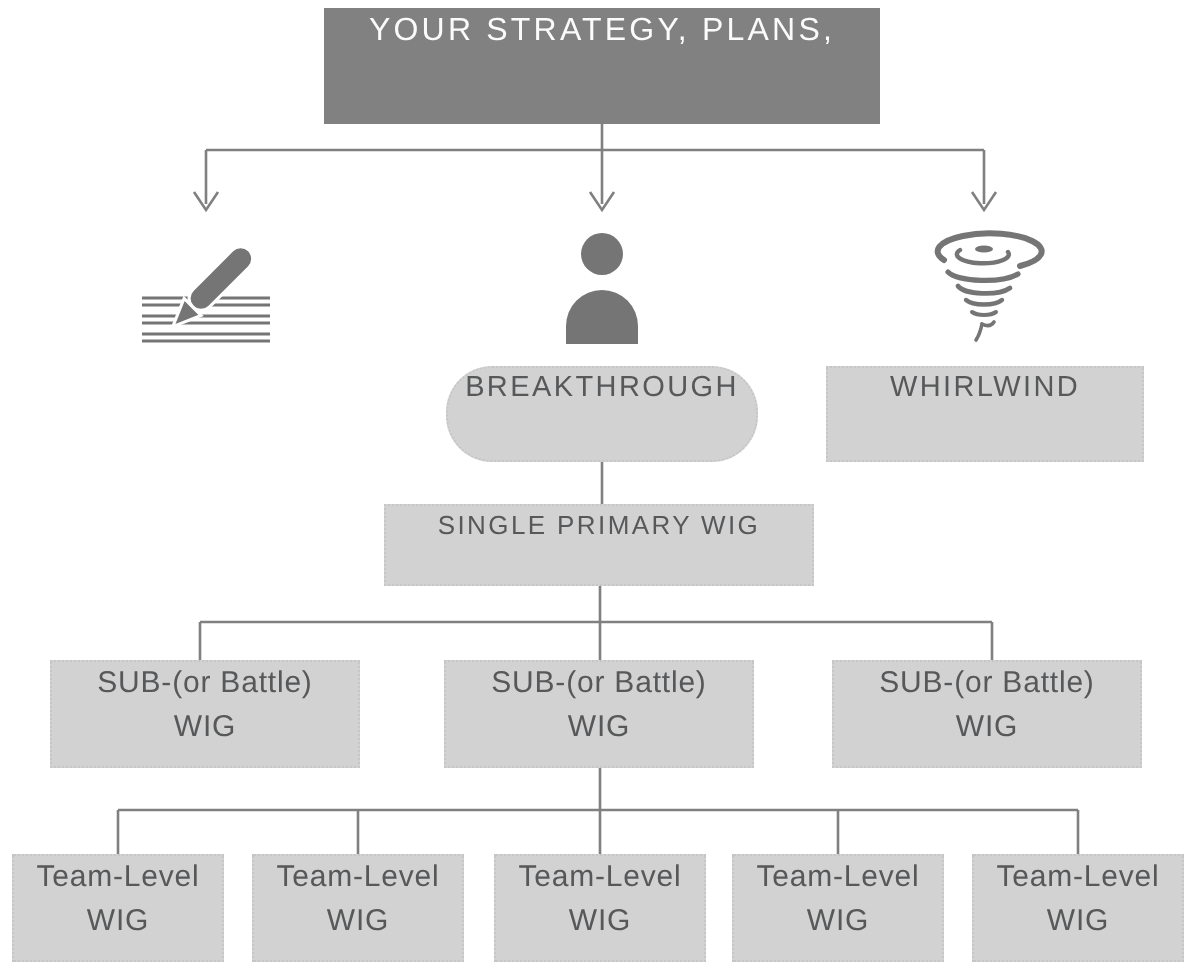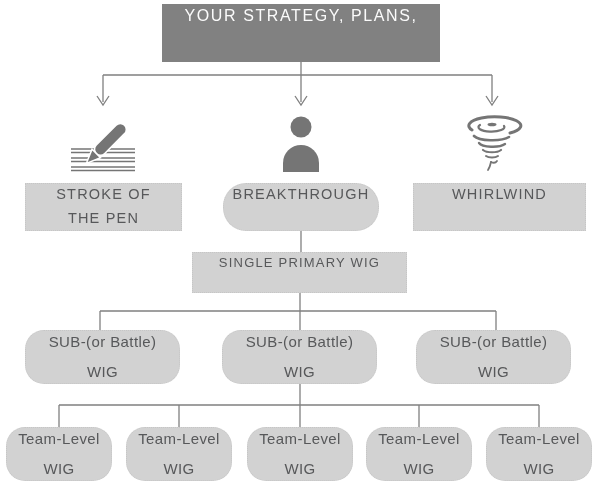--- a/index.html
+++ b/index.html
@@ -6,33 +6,33 @@
   .canvas{
     position:relative;
     width:600px;height:486px;
     background:#ffffff;
     font-family:"Liberation Sans", sans-serif;
     overflow:hidden;
   }
   .connectors{position:absolute;left:0;top:0;z-index:1;}
   .box{
     position:absolute;z-index:2;
-    display:flex;flex-direction:column;align-items:center;justify-content:space-between;
+    display:flex;flex-direction:column;align-items:center;justify-content:flex-start;
     text-align:center;box-sizing:border-box;
   }
   .root-box{
     background:#818181;color:#fbfbfb;
     font-size:16px;letter-spacing:1.6px;line-height:1.45;
   }
   .light-box{
     background:#d2d2d2;color:#57585a;
     border:1px dotted #c6c6c6;
   }
   .caps{font-size:14.5px;letter-spacing:1.2px;line-height:1.5;}
-  .mixed{font-size:15px;letter-spacing:0.4px;line-height:1.45;border-radius:19px;}
+  .mixed{font-size:15px;letter-spacing:0.4px;line-height:1.45;}
   .icon{position:absolute;z-index:2;}
 </style>
 </head>
 <body>
 
 <div class="canvas">
 
   <svg class="connectors" width="600" height="486" viewBox="0 0 600 486">
     <g stroke="#808080" stroke-width="1.3" fill="none">
 
@@ -76,30 +76,26 @@
       <ellipse cx="32" cy="12.5" rx="4.5" ry="1.8" fill="#757575" stroke="none"></ellipse>
       <path d="M14 24 a 19 6 0 0 0 35 1" stroke-width="2.6"></path>
       <path d="M19 31 a 14 5 0 0 0 26 1" stroke-width="2.4"></path>
       <path d="M23 38 a 10 4 0 0 0 18 0" stroke-width="2.2"></path>
       <path d="M26 44 a 7 3 0 0 0 12 0" stroke-width="2"></path>
       <path d="M31 50 q 4 2 6 -1" stroke-width="1.8"></path>
       <path d="M31 50 q -1 5 -3 8" stroke-width="1.8"></path>
     </g>
   </svg>
 
-  <div class="box light-box caps" style="left:25px;top:183px;width:157px;height:48px;">
-    <span>STROKE OF</span>
-    <span>THE PEN</span>
-  </div>
 
   <div class="box light-box caps" style="left:223px;top:183px;width:156px;height:48px;border-radius:23px;">
     <span>BREAKTHROUGH</span>
   </div>
 
-  <div class="box light-box caps" style="left:413px;top:183px;width:173px;height:48px;">
+  <div class="box light-box caps" style="left:413px;top:183px;width:159px;height:48px;">
     <span>WHIRLWIND</span>
   </div>
 
   <div class="box light-box caps" style="left:192px;top:252px;width:215px;height:41px;font-size:13px;">
     <span>SINGLE PRIMARY WIG</span>
   </div>
 
   <div class="box light-box mixed" style="left:25px;top:330px;width:155px;height:54px;">
     <span>SUB-(or Battle)</span>
     <span>WIG</span>

